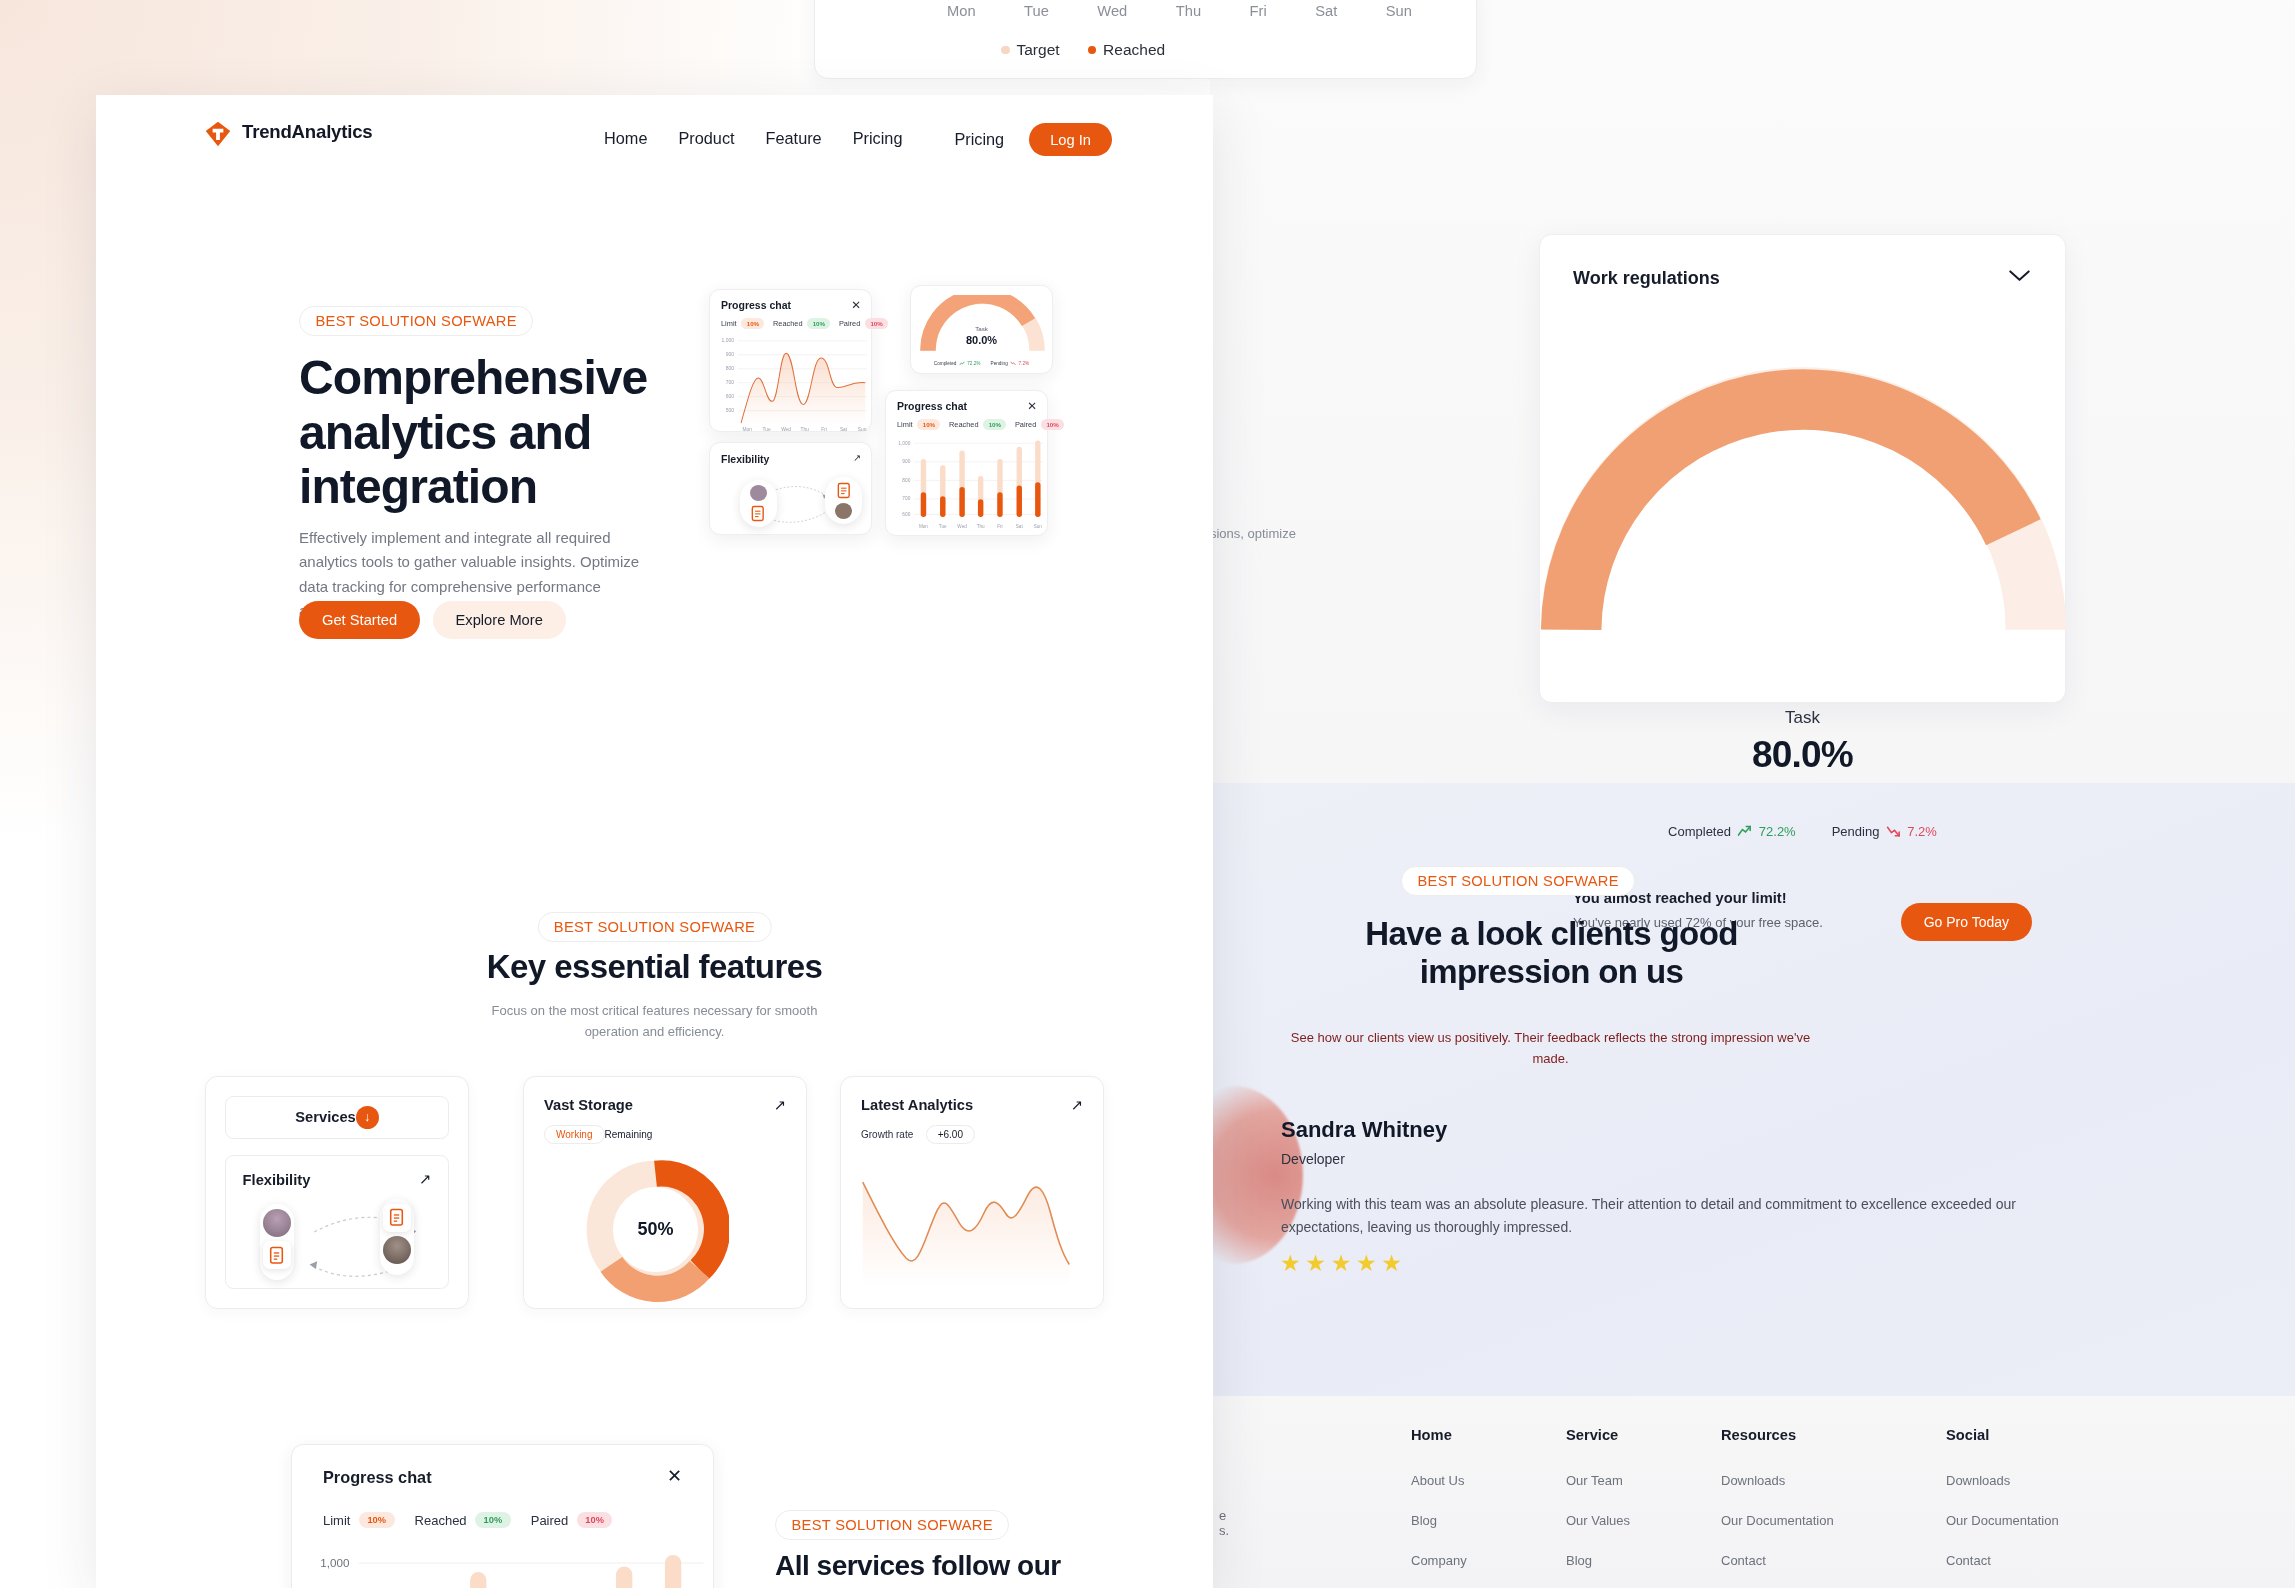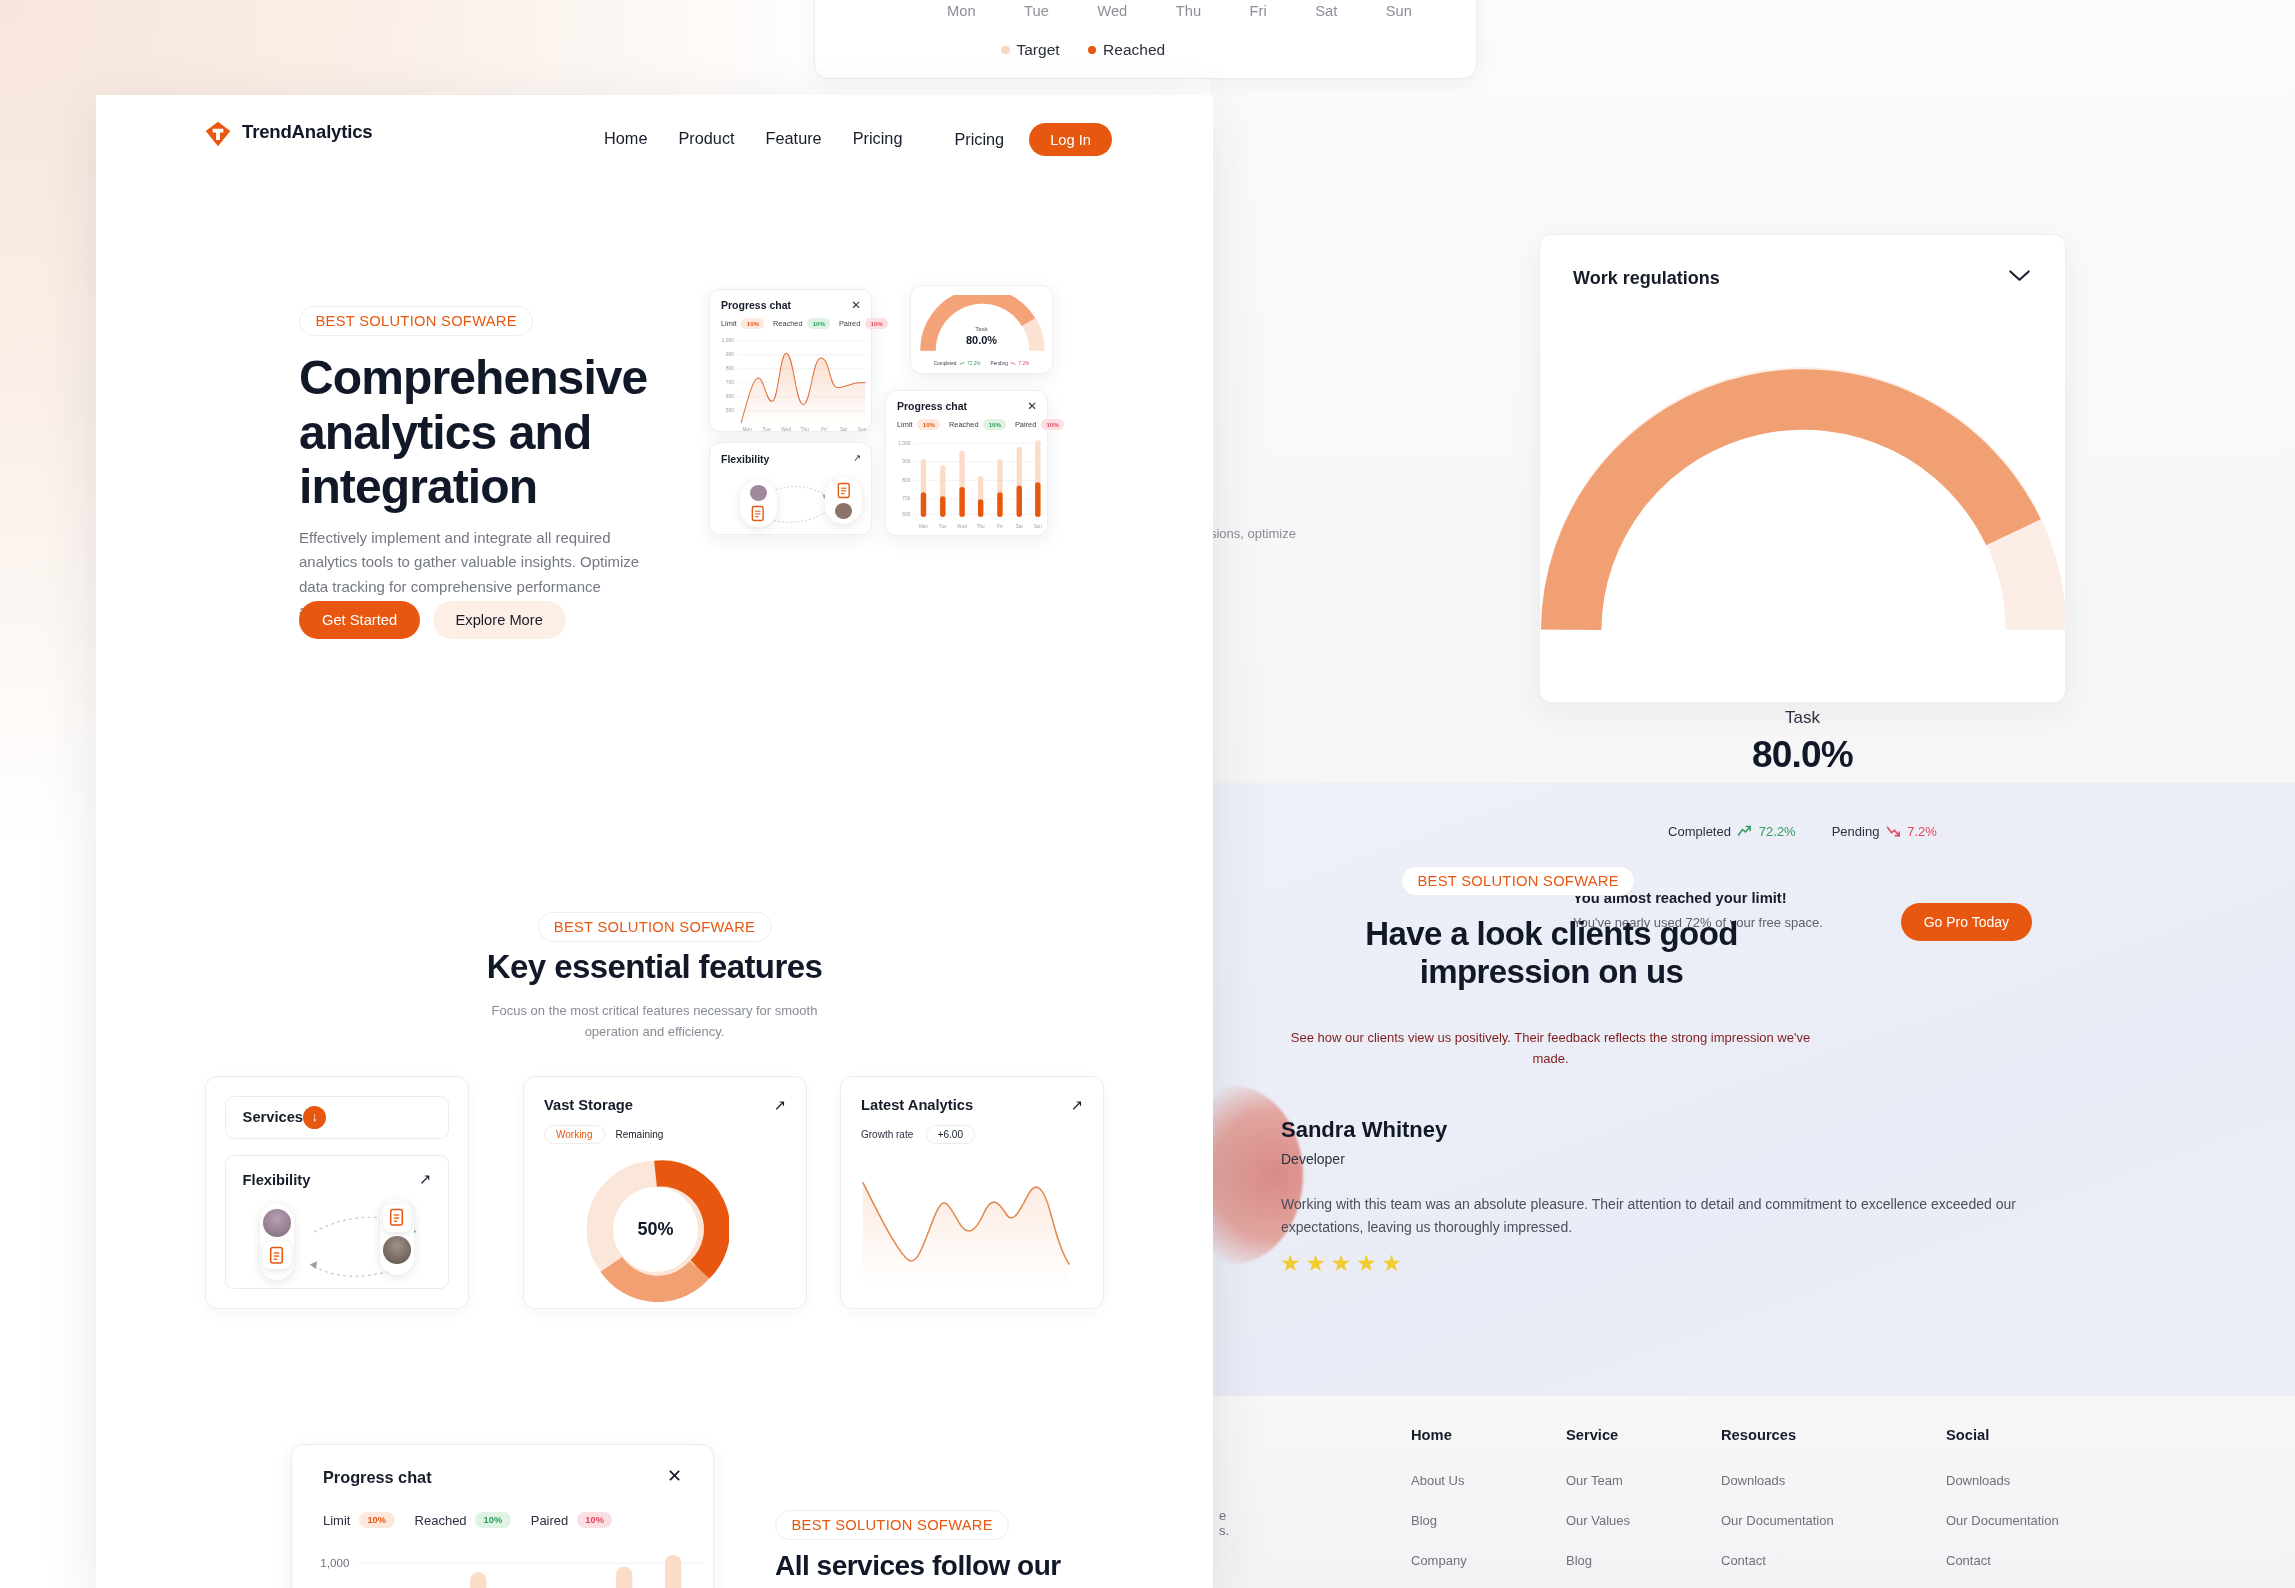--- a/index.html
+++ b/index.html
@@ -150,21 +150,21 @@
     position:absolute; top:981px; background:#fff;
     border:0.8px solid #ececec; border-radius:12.4px; height:233px;
     box-shadow:0 3.1px 14px rgba(40,40,60,.04);
   }
   .fcard-h { font-size:14.7px; font-weight:600; color:#161c2a; }
   .arrow-ne { font-size:14.7px; color:#161c2a; cursor:pointer; line-height:1; }
 
   .svc-row {
     position:absolute; left:18.6px; top:18.6px; right:18.6px; height:43px;
     border:0.8px solid #ececec; border-radius:8.5px; background:#fff;
-    display:flex; align-items:center; justify-content:flex-start; padding:0 17px;
+    display:flex; align-items:center; justify-content:center; padding:0 17px;
   }
   .svc-dot {
     width:23px;height:23px;border-radius:50%;background:#e8570f;color:#fff;
     display:flex;align-items:center;justify-content:center;font-size:12.4px;
   }
   .flex-box {
     position:absolute; left:18.6px; top:78px; right:18.6px; bottom:18.6px;
     border:0.8px solid #ececec; border-radius:8.5px; background:#fff; padding:15.5px 17px;
   }
   .av { width:28px;height:28px;border-radius:50%; }
@@ -643,21 +643,21 @@
           <span class="av" style="background:radial-gradient(circle at 50% 35%, #a09088, #5d5048);"></span>
         </div>
       </div>
     </div>
 
     <div class="fcard" style="left:427px; width:284px;">
       <div style="position:absolute;left:20px;top:20px;right:20px;display:flex;align-items:center;justify-content:space-between;">
         <span class="fcard-h">Vast Storage</span>
         <span class="arrow-ne">↗</span>
       </div>
-      <div style="position:absolute;left:20px;top:48px;display:flex;align-items:center;gap:11px;">
+      <div style="position:absolute;left:20px;top:48px;display:flex;align-items:center;">
         <span class="seg">Working</span>
         <span class="seg-plain">Remaining</span>
       </div>
       <svg width="147" height="147" viewBox="0 0 190 190" style="position:absolute;left:58px;top:79px;">
         <circle cx="95" cy="95" r="72" fill="none" stroke="#fbe6da" stroke-width="34"></circle>
         <path d="M95 23 A72 72 0 0 1 152 147" fill="none" stroke="#e8570f" stroke-width="34"></path>
         <path d="M152 147 A72 72 0 0 1 38 140" fill="none" stroke="#f2a071" stroke-width="34"></path>
       </svg>
       <div style="position:absolute;left:58px;top:79px;width:147px;height:147px;display:flex;align-items:center;justify-content:center;font-size:18px;font-weight:700;color:#111828;">50%</div>
     </div>

